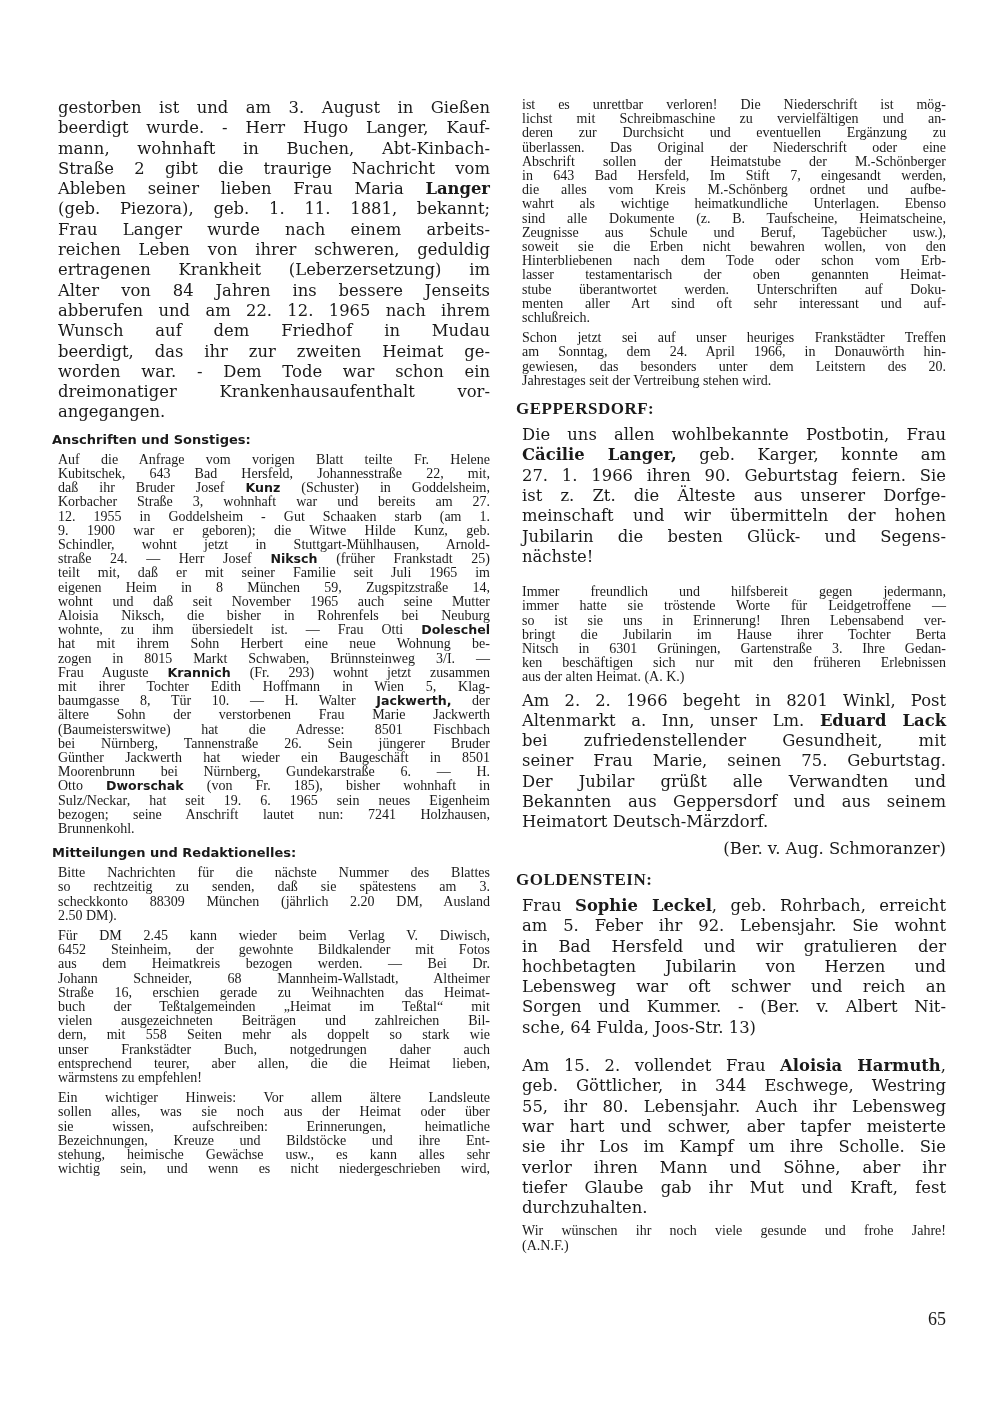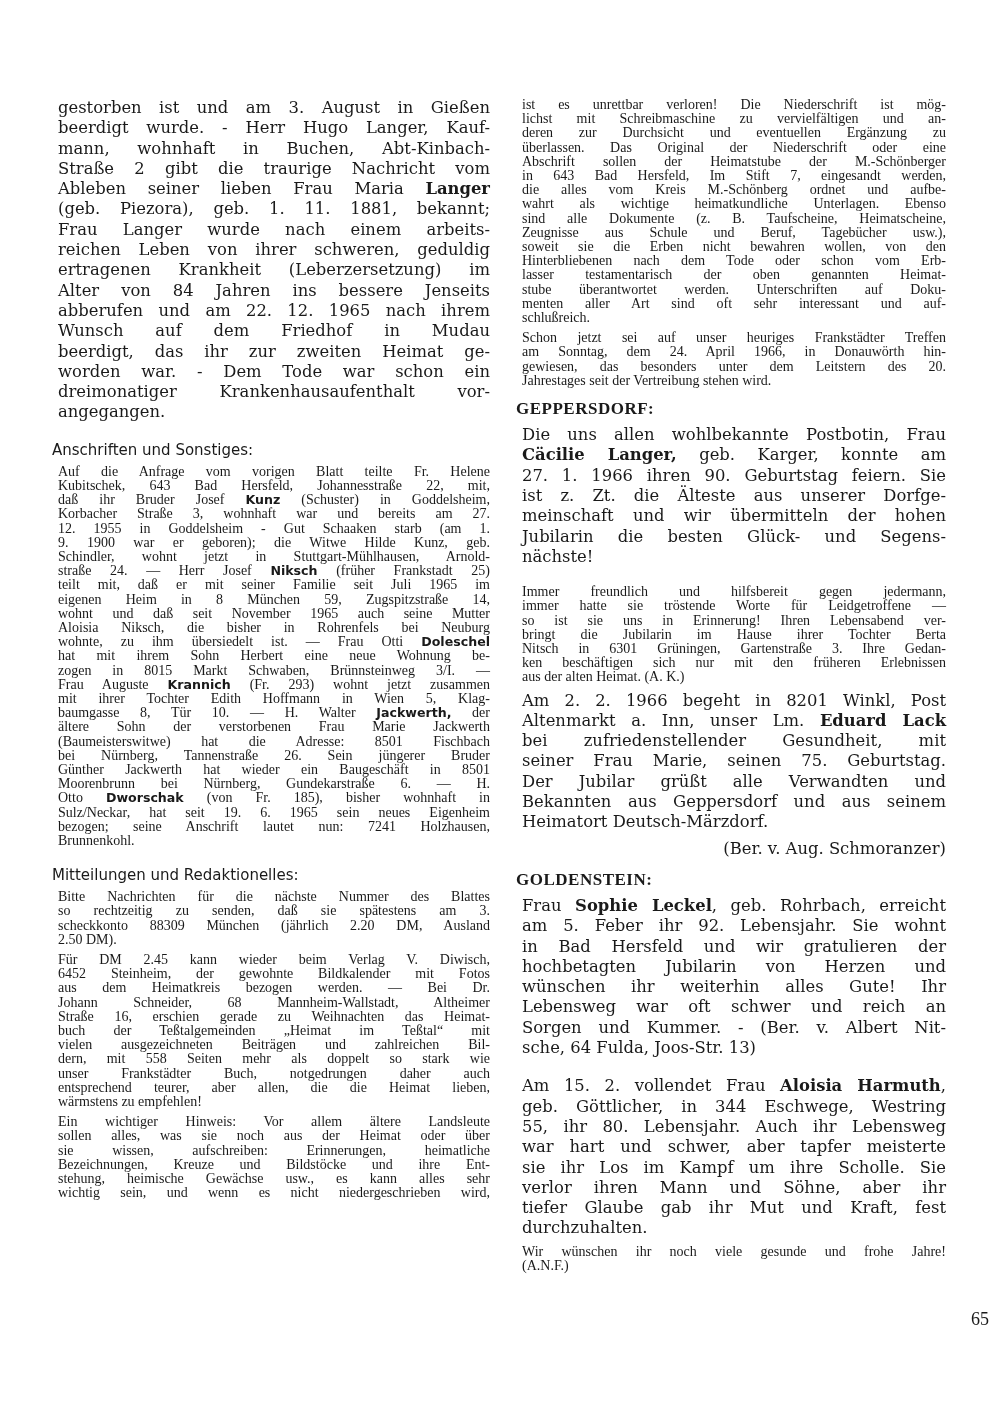--- a/index.html
+++ b/index.html
@@ -6,26 +6,26 @@
   body { width: 1000px; height: 1412px; position: relative; overflow: hidden; color: #1a1a1a; }
   .col { position: absolute; top: 92px; }
   .col-left { left: 52px; width: 444px; }
   .col-right { left: 516px; width: 436px; }
   .block { margin: 6px; }
   .line { display: block; text-align: justify; text-align-last: justify; white-space: nowrap; overflow: visible; }
   .line.last { text-align-last: left; }
   .line.right { text-align: left; text-align-last: right; }
   .serif-big { font-family: "DejaVu Serif", "Liberation Serif", serif; font-size: 16.4px; line-height: 20.3px; letter-spacing: 0; }
   .small { font-family: "Liberation Serif", "DejaVu Serif", serif; font-size: 14px; line-height: 14.2px; }
-  .heading-sans { font-family: "DejaVu Sans", "Liberation Sans", sans-serif; font-weight: normal; font-size: 15px; margin: 18px 0 6px 0; }
+  .heading-sans { font-family: "DejaVu Sans", "Liberation Sans", sans-serif; font-weight: bold; font-size: 13px; margin: 9px 0 6px 0; }
   .heading-serif { font-family: "Liberation Serif", "DejaVu Serif", serif; font-weight: bold; font-size: 17px; letter-spacing: 0.5px; margin: 11px 0 6px 0; }
   .gap-s { height: 6px; }
   b.sb { font-family: "DejaVu Sans", sans-serif; font-weight: bold; font-size: 12.6px; }
   b.rb { font-weight: bold; }
-  .pagenum { position: absolute; left: 928px; top: 1309px; font-family: "Liberation Serif", serif; font-size: 18px; margin-left: 43px; }
+  .pagenum { position: absolute; left: 928px; top: 1309px; font-family: "Liberation Serif", serif; font-size: 18px; }
 </style>
 </head>
 <body>
 
 <div class="col col-left">
   <div class="block serif-big">
     <span class="line">gestorben ist und am 3. August in Gießen</span>
     <span class="line">beerdigt wurde. - Herr Hugo Langer, Kauf-</span>
     <span class="line">mann, wohnhaft in Buchen, Abt-Kinbach-</span>
     <span class="line">Straße 2 gibt die traurige Nachricht vom</span>
@@ -162,21 +162,20 @@
   <div class="block serif-big">
     <span class="line right">(Ber. v. Aug. Schmoranzer)</span>
   </div>
 
   <div class="heading-serif">GOLDENSTEIN:</div>
   <div class="block serif-big">
       <span class="line">Frau <b class="rb">Sophie Leckel</b>, geb. Rohrbach, erreicht</span>
       <span class="line">am 5. Feber ihr 92. Lebensjahr. Sie wohnt</span>
       <span class="line">in Bad Hersfeld und wir gratulieren der</span>
       <span class="line">hochbetagten Jubilarin von Herzen und</span>
-      <span class="line">wünschen ihr weiterhin alles Gute! Ihr</span>
       <span class="line">Lebensweg war oft schwer und reich an</span>
       <span class="line">Sorgen und Kummer. - (Ber. v. Albert Nit-</span>
       <span class="line last">sche, 64 Fulda, Joos-Str. 13)</span>
     </div>
   <div class="gap-s"></div>
   <div class="block serif-big">
       <span class="line">Am 15. 2. vollendet Frau <b class="rb">Aloisia Harmuth</b>,</span>
       <span class="line">geb. Göttlicher, in 344 Eschwege, Westring</span>
       <span class="line">55, ihr 80. Lebensjahr. Auch ihr Lebensweg</span>
       <span class="line">war hart und schwer, aber tapfer meisterte</span>

